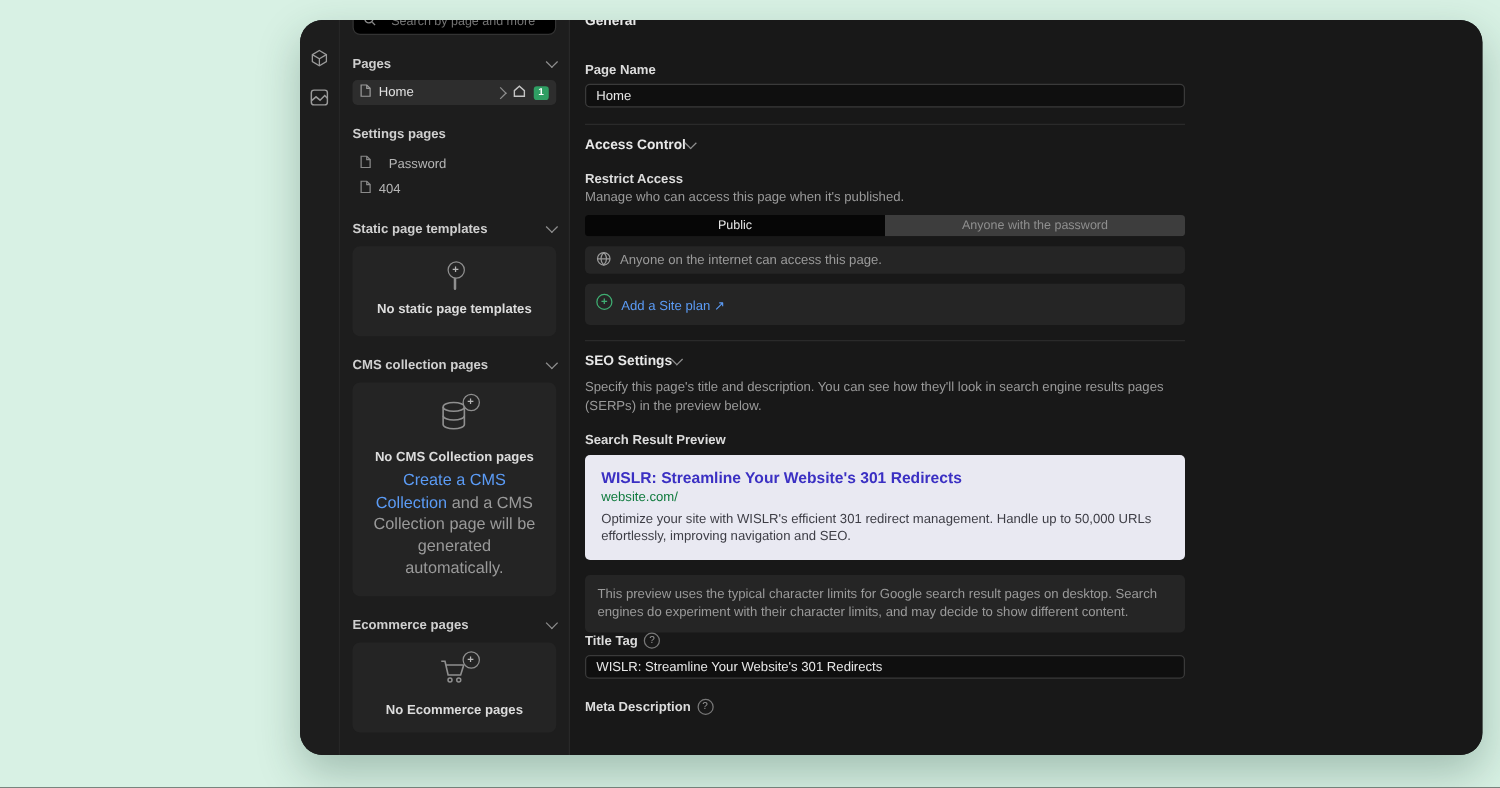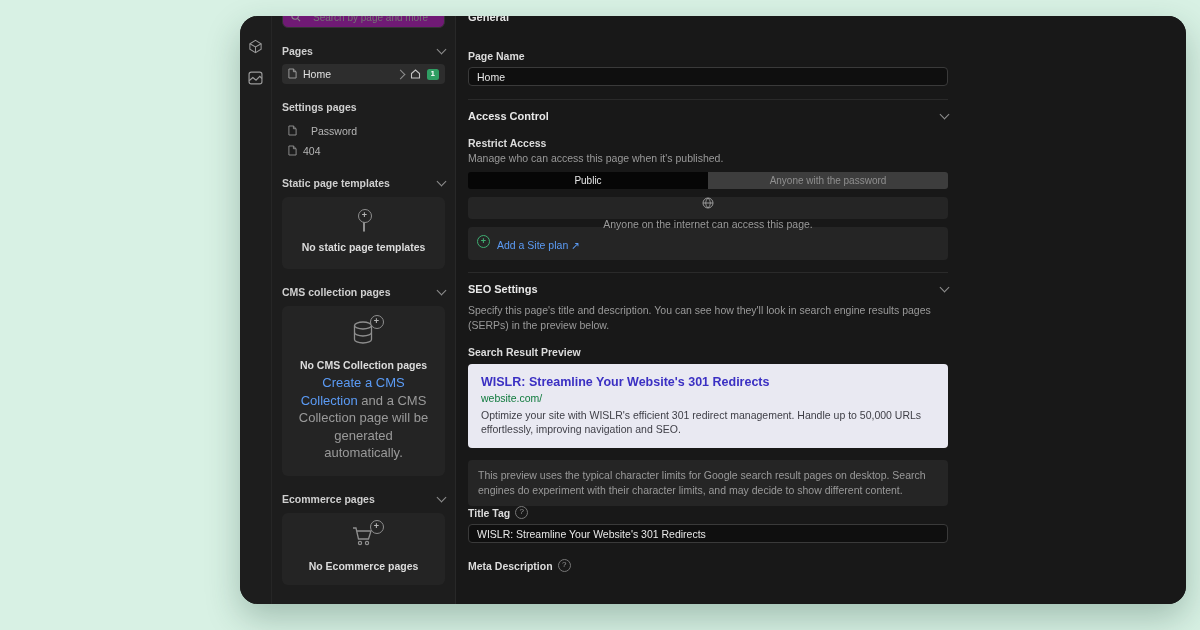--- a/index.html
+++ b/index.html
@@ -13,21 +13,21 @@
     background:#181818;border-radius:18px;overflow:hidden;display:flex;
     box-shadow:0 14px 34px rgba(20,60,45,.28);
   }
   
   .rail{width:32px;background:#1d1d1d;border-right:1px solid #262626;
     display:flex;flex-direction:column;align-items:center;padding-top:22px;gap:16px;box-sizing:border-box;}
   .rail-icon{width:16px;height:16px;display:flex;align-items:center;justify-content:center;cursor:pointer;}
   
   .sidebar{width:184px;background:#1d1d1d;border-right:1px solid #282828;
     padding:0 10px;box-sizing:border-box;position:relative;flex-shrink:0;}
-  .search{display:flex;align-items:center;gap:10px;background:#701a75;border:1px solid #333;
+  .search{display:flex;align-items:center;gap:10px;background:#000000;border:1px solid #333;
     border-radius:6px;height:22px;padding:0 8px;margin-top:-10px;box-sizing:border-box;}
   .search input{background:transparent;border:none;outline:none;width:100%;
     color:#9a9a9a;font-size:10px;font-family:inherit;}
   .sec-h{display:flex;align-items:center;justify-content:space-between;
     font-size:10.5px;font-weight:700;color:#cfcfcf;margin-top:16px;height:14px;cursor:pointer;}
   .chev{width:6px;height:6px;border-right:1.3px solid #8f8f8f;border-bottom:1.3px solid #8f8f8f;
     transform:rotate(45deg);margin-top:-3px;flex-shrink:0;}
   .chev-r{transform:rotate(-45deg);margin-top:0;}
   .page-row{display:flex;align-items:center;gap:6px;height:20px;padding:0 6px;
     font-size:10.5px;color:#e0e0e0;border-radius:4px;margin-top:6px;cursor:pointer;}
@@ -50,28 +50,28 @@
   .user-circle{width:20px;height:20px;border:1.5px solid #8f8f8f;border-radius:50%;}
   
   .main{flex:1;background:#181818;position:relative;}
   .main-col{position:absolute;left:12px;top:0;width:480px;}
   .h-cut{font-size:11px;font-weight:700;color:#e8e8e8;margin-top:-5px;height:13px;}
   .label{font-size:10.5px;font-weight:600;color:#dcdcdc;display:flex;align-items:center;}
   .muted{font-size:10.5px;color:#9a9a9a;line-height:1.45;}
   .input{width:100%;box-sizing:border-box;height:19px;background:#0f0f0f;border:1px solid #3a3a3a;
     border-radius:4px;color:#e8e8e8;font-size:10.5px;padding:0 8px;font-family:inherit;outline:none;}
   .section{border-top:1px solid #2a2a2a;margin-top:13px;padding-top:10px;}
-  .sec-head{display:flex;justify-content:space-between;align-items:center;
+  .sec-head{display:flex;align-items:center;
     font-size:11px;font-weight:700;color:#e8e8e8;cursor:pointer;}
   .seg{display:flex;height:17px;border-radius:3px;overflow:hidden;margin-top:6px;}
   .seg-btn{flex:1;display:flex;align-items:center;justify-content:center;font-size:10px;cursor:pointer;}
   .seg-on{background:#060606;color:#e8e8e8;}
   .seg-off{background:#3d3d3d;color:#8f8f8f;}
   .info{display:flex;align-items:center;gap:7px;background:#252525;border-radius:4px;height:22px;
-    padding:0 9px;margin-top:8px;font-size:10.5px;color:#9a9a9a;flex-direction:column;}
+    padding:0 9px;margin-top:8px;font-size:10.5px;color:#9a9a9a;}
   .banner{background:#252525;border-radius:4px;margin-top:8px;padding:7px 9px;display:flex;gap:7px;}
   .banner-icon{width:11px;height:11px;border:1px solid #3fae72;border-radius:50%;color:#3fae72;
     font-size:9px;line-height:10px;text-align:center;font-weight:700;flex-shrink:0;margin-top:1px;}
   .banner-text{font-size:10.5px;color:#9a9a9a;line-height:1.35;}
   .banner-link{font-size:10.5px;color:#5b9bf5;margin-top:5px;cursor:pointer;display:inline-block;}
   .preview{background:#e9e9f2;border-radius:4px;margin-top:6px;padding:11px 13px;}
   .pv-title{color:#3b30c3;font-size:12.5px;font-weight:700;}
   .pv-url{color:#0f7a3d;font-size:10.5px;margin-top:3px;}
   .pv-desc{color:#3e3e46;font-size:10.5px;line-height:1.4;margin-top:4px;}
   .note{background:#252525;border-radius:4px;margin-top:12px;padding:8px 10px;

